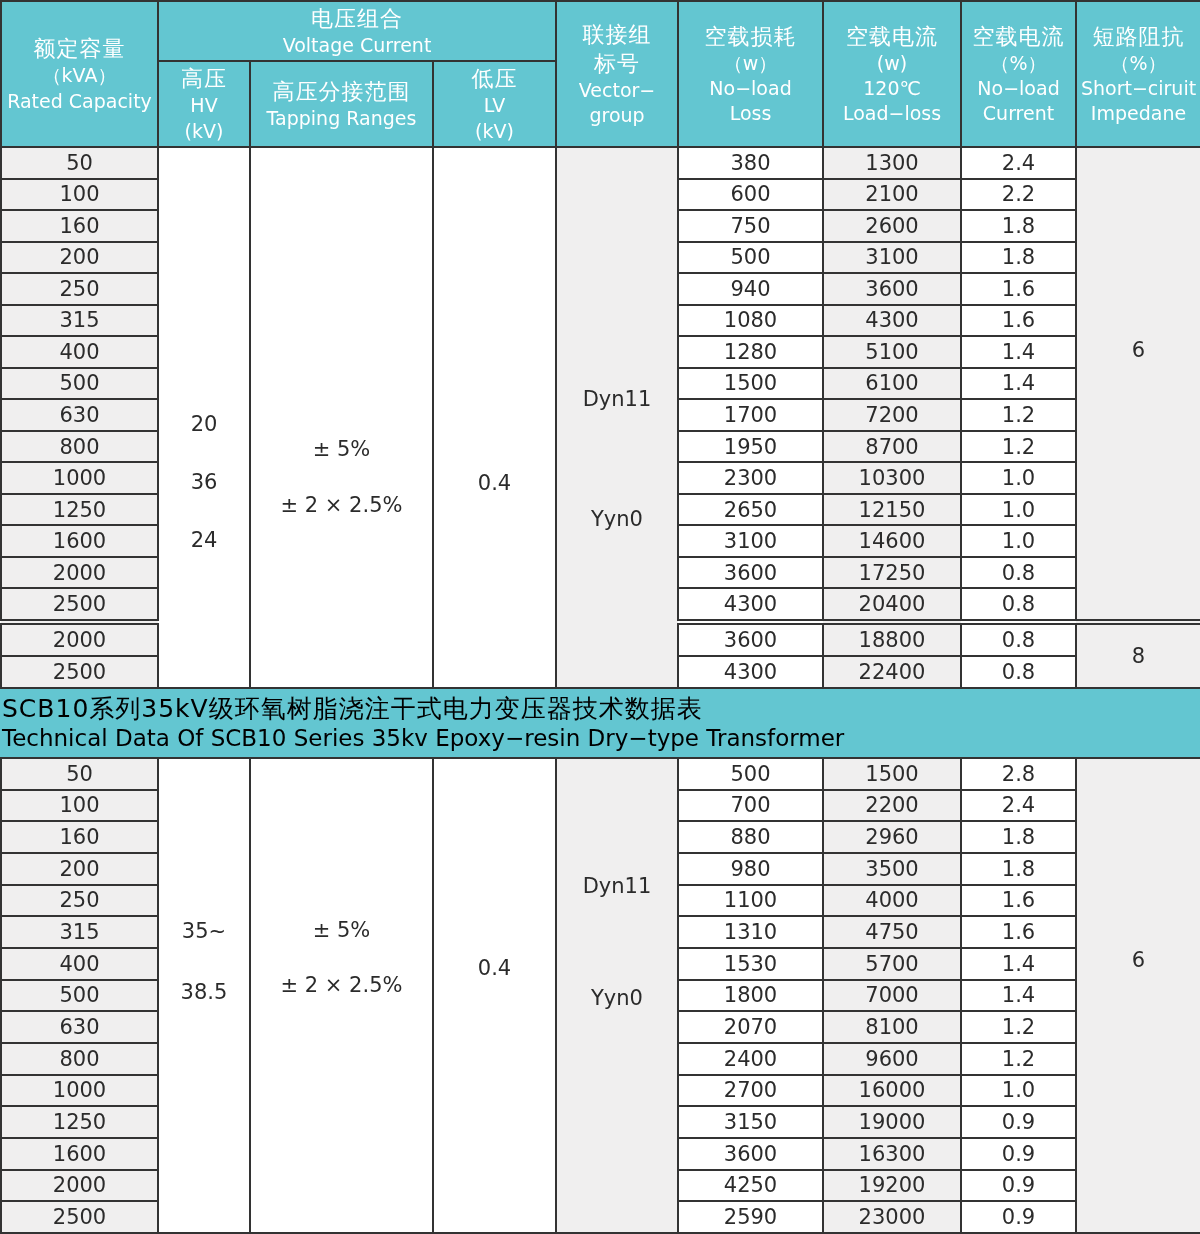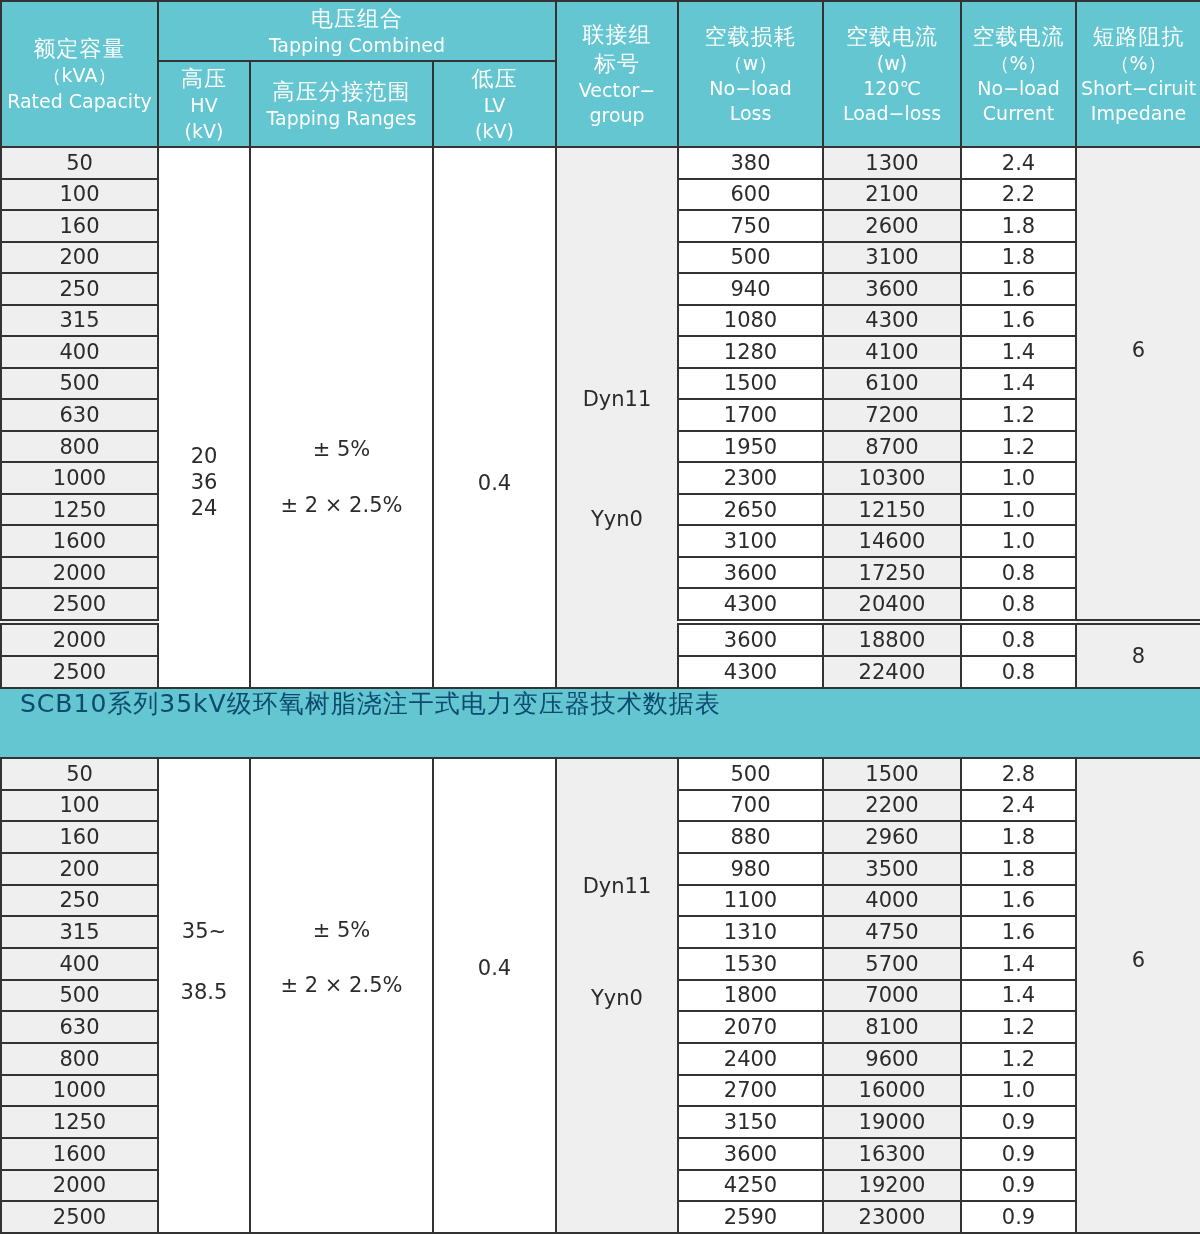--- a/index.html
+++ b/index.html
@@ -26,37 +26,37 @@
   .t2{height:477px;}
   .hrow1{height:60px;}
   .hrow2{height:86px;}
   .hstack{display:flex;flex-direction:column;align-items:center;justify-content:center;line-height:1.32;}
   .h-zh{font-size:22px;letter-spacing:1px;}
   .h-en{font-size:19px;letter-spacing:0px;}
 
   td{font-size:21px;color:var(--ink);}
   .gray{background:var(--gray);}
   .stack{display:flex;flex-direction:column;align-items:center;font-size:21px;line-height:26px;}
-  .t1-hv {transform:translateY(64px);}
+  .t1-hv {gap:32px;transform:translateY(64px);}
   .t1-tap{gap:30px;transform:translateY(59px);}
   .t1-lv {transform:translateY(65px);}
   .t1-vec{gap:94px;transform:translateY(41px);}
   .t1-imp{transform:translateY(-34px);}
   .t2-hv {gap:35px;transform:translateY(-34px);}
   .t2-tap{gap:29px;transform:translateY(-38px);}
   .t2-lv {transform:translateY(-28px);}
   .t2-vec{gap:86px;transform:translateY(-54px);}
   .t2-imp{transform:translateY(-36px);}
 
   tr.sep td{border-top:6px double var(--line);}
 
   .banner{
-    height:68px;background:var(--teal);color:#0c4a6e;
-    display:flex;flex-direction:column;
-    padding-left:20px;line-height:1.22;
+    height:68px;background:var(--teal);color:#000000;
+    display:flex;flex-direction:column;justify-content:center;
+    padding-left:2px;line-height:1.22;
   }
   .banner-zh{font-size:25px;letter-spacing:1px;}
   .banner-en{font-size:23px;}
 </style>
 </head>
 <body>
 
 <div class="sheet">
 
   <table class="t1">
@@ -76,21 +76,21 @@
         <th rowspan="2">
           <div class="hstack">
             <span class="h-zh">额定容量</span>
             <span class="h-en">（kVA）</span>
             <span class="h-en">Rated  Capacity</span>
           </div>
         </th>
         <th colspan="3">
           <div class="hstack">
             <span class="h-zh">电压组合</span>
-            <span class="h-en">Tapping Combined</span>
+            <span class="h-en">Voltage Current</span>
           </div>
         </th>
         <th rowspan="2">
           <div class="hstack">
             <span class="h-zh">联接组</span>
             <span class="h-zh">标号</span>
             <span class="h-en">Vector−</span>
             <span class="h-en">group</span>
           </div>
         </th>
@@ -212,21 +212,21 @@
       </tr>
       <tr>
         <td class="gray">315</td>
         <td>1080</td>
         <td class="gray">4300</td>
         <td>1.6</td>
       </tr>
       <tr>
         <td class="gray">400</td>
         <td>1280</td>
-        <td class="gray">4100</td>
+        <td class="gray">5100</td>
         <td>1.4</td>
       </tr>
       <tr>
         <td class="gray">500</td>
         <td>1500</td>
         <td class="gray">6100</td>
         <td>1.4</td>
       </tr>
       <tr>
         <td class="gray">630</td>
@@ -285,20 +285,21 @@
         <td class="gray">2500</td>
         <td>4300</td>
         <td class="gray">22400</td>
         <td>0.8</td>
       </tr>
     </tbody>
   </table>
 
   <div class="banner">
     <div class="banner-zh">SCB10系列35kV级环氧树脂浇注干式电力变压器技术数据表</div>
+    <div class="banner-en">Technical Data Of SCB10 Series 35kv Epoxy−resin Dry−type Transformer</div>
   </div>
 
   <table class="t2">
     <colgroup>
       <col class="c1">
         <col class="c2">
         <col class="c3">
         <col class="c4">
         <col class="c5">
       <col class="c6">

